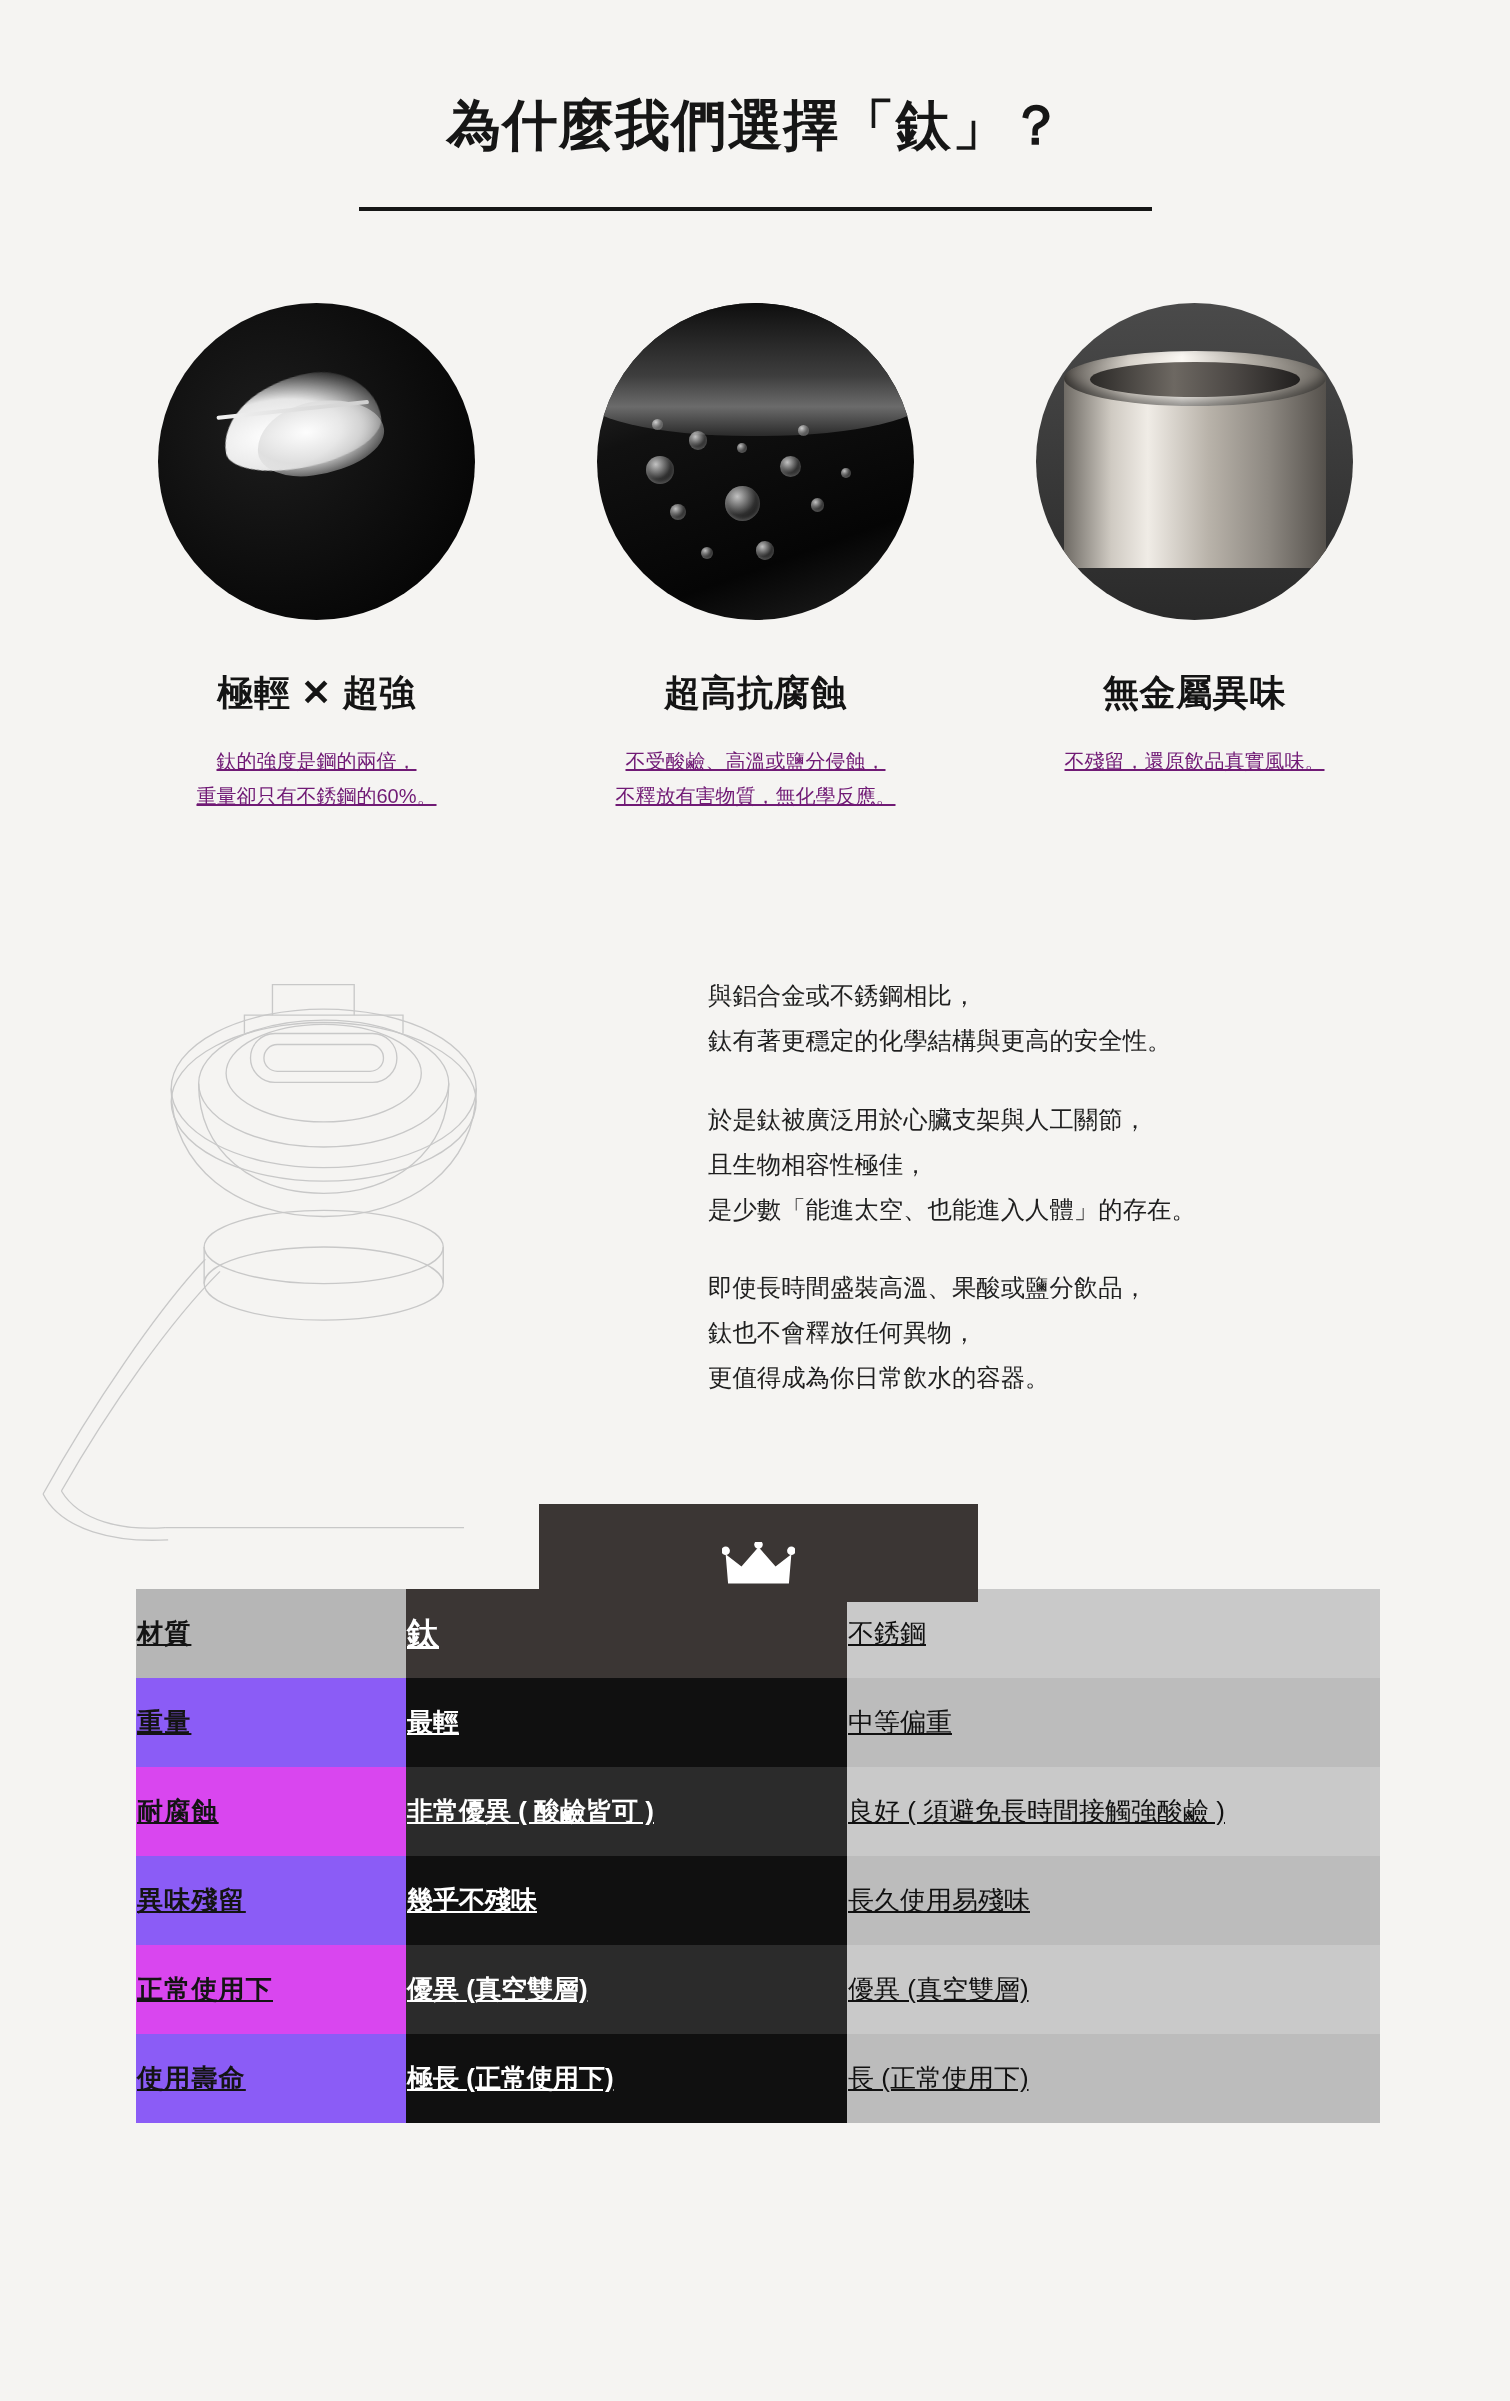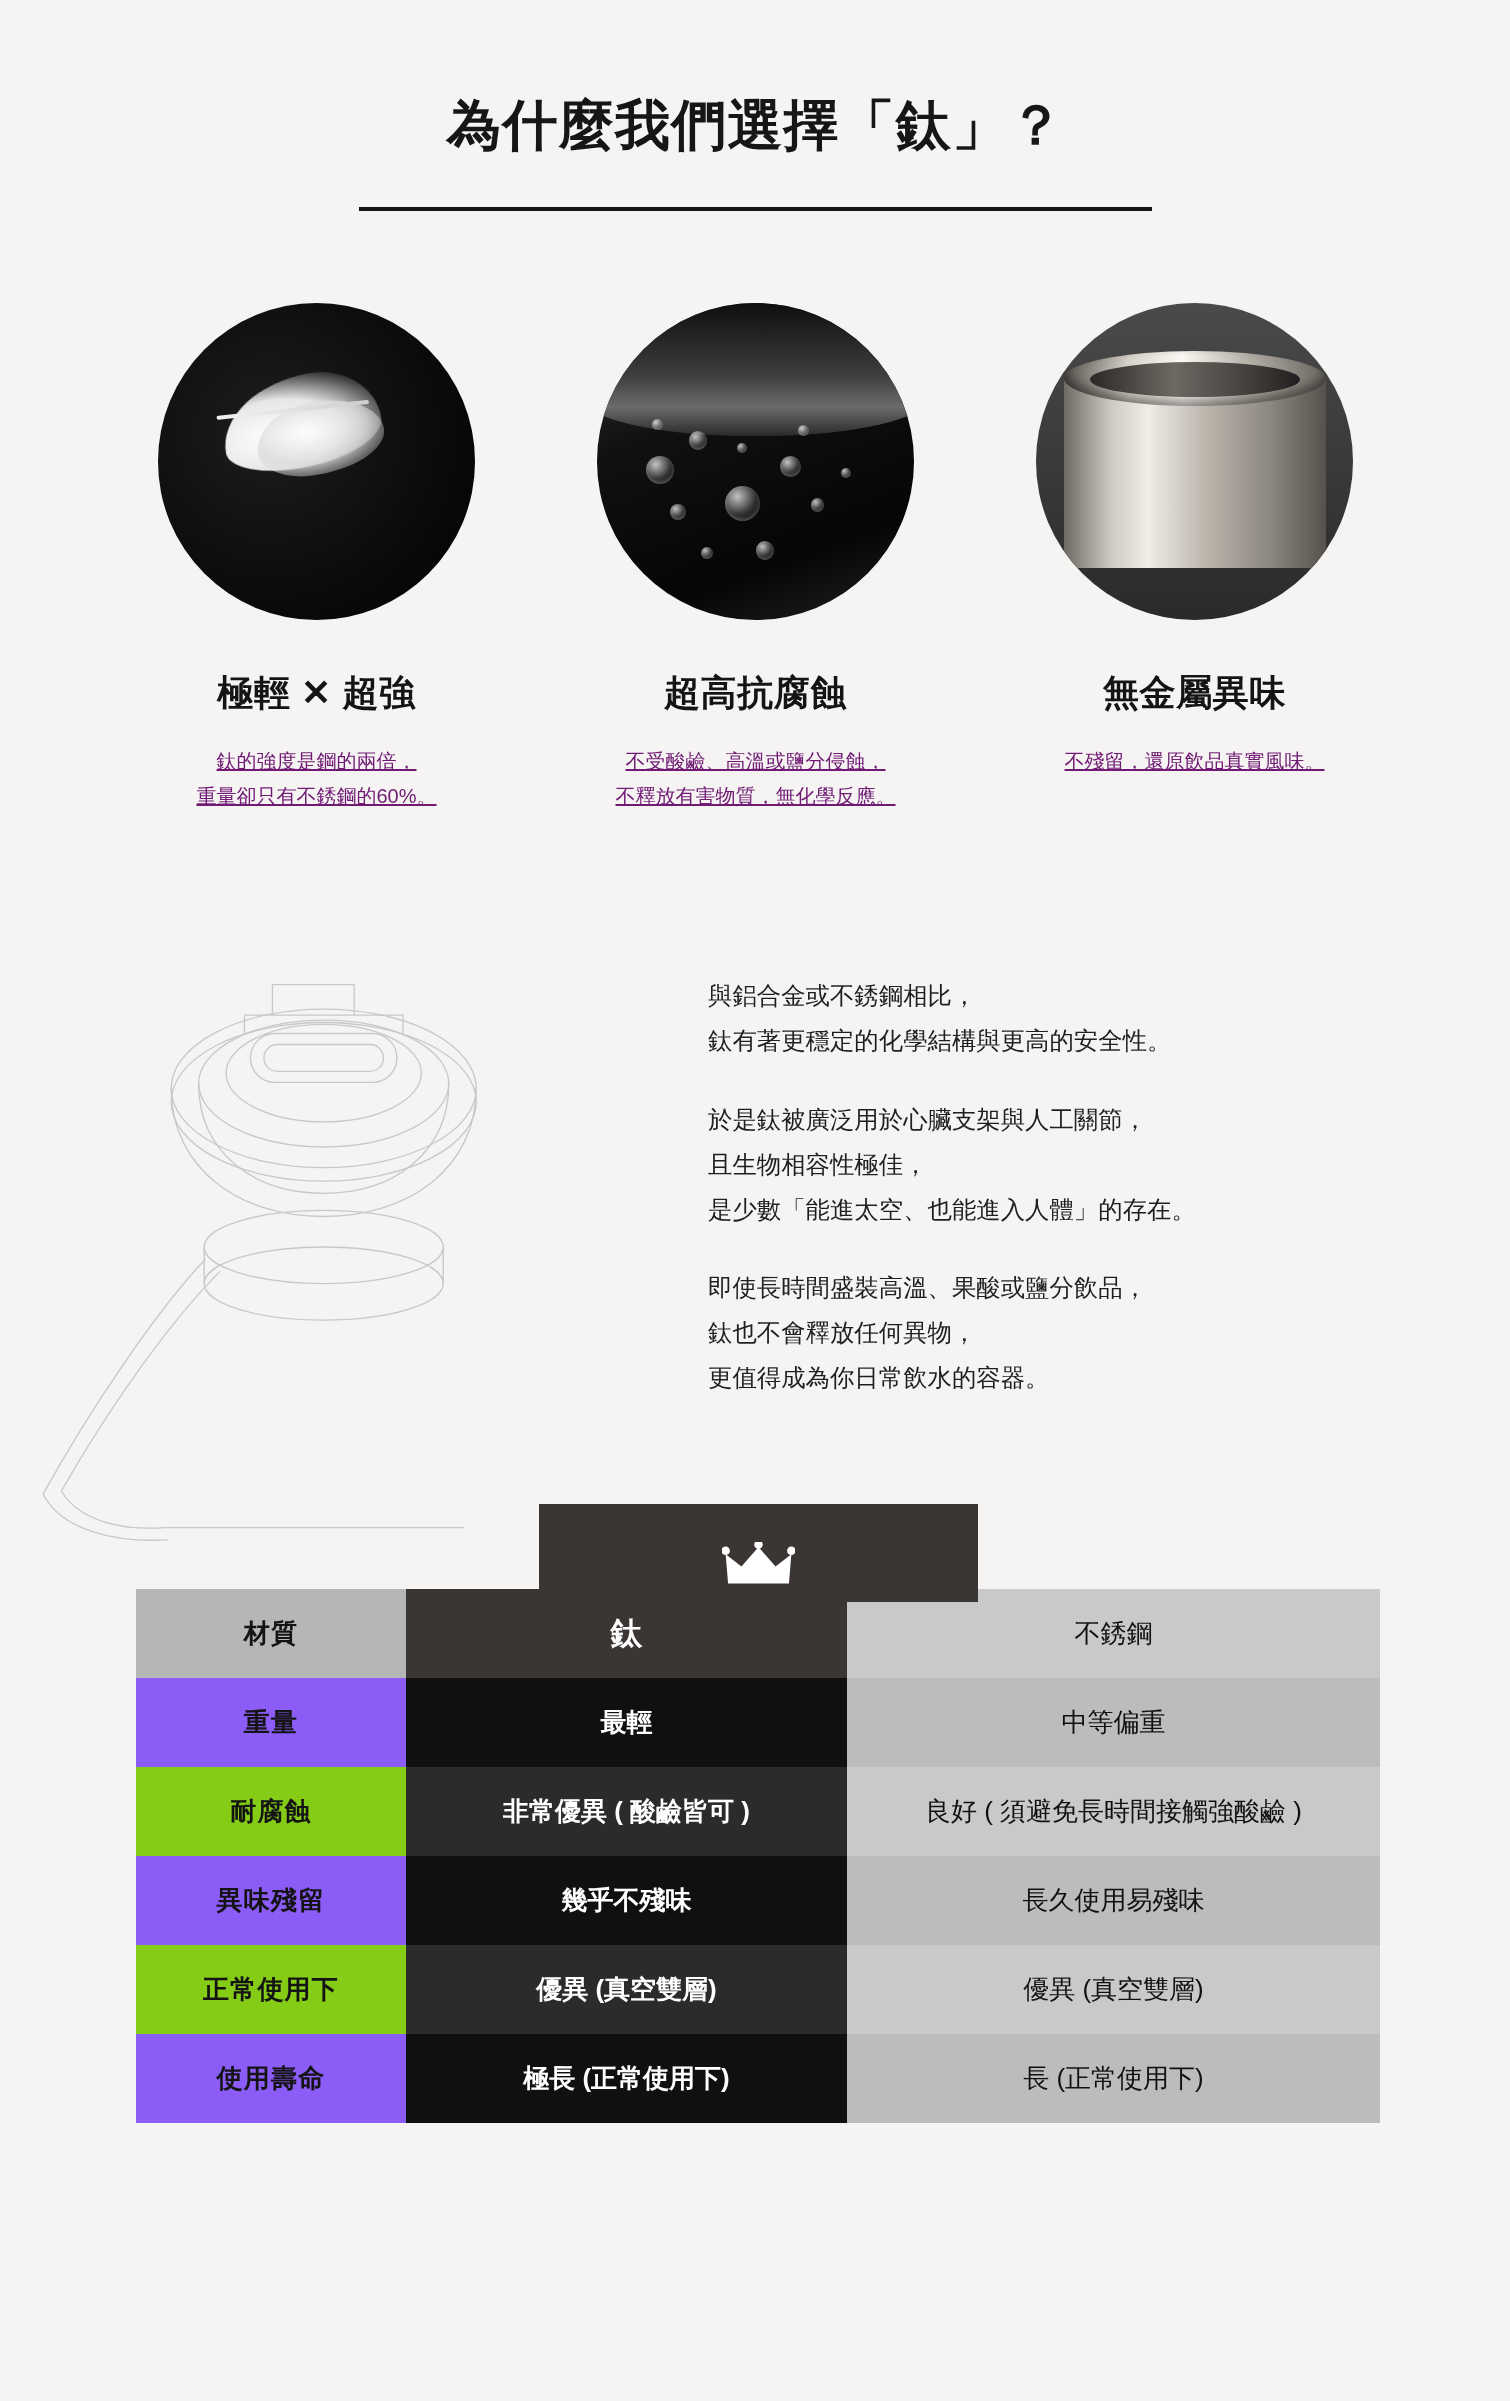--- a/index.html
+++ b/index.html
@@ -212,40 +212,40 @@
   .crown {
     margin-bottom: 11px;
   }
   table.cmp {
     border-collapse: collapse;
     width: 1239px;
     table-layout: fixed;
   }
   table.cmp td {
     height: 87px;
-    text-align: center;
     vertical-align: middle;
     font-size: 26px;
+    text-decoration: underline;
   }
   td.c-label {
     width: 268px;
     font-weight: bold;
     color: #141414;
     letter-spacing: 1.2px;
   }
   td.c-ti {
     width: 439px;
     color: #ffffff;
     font-weight: bold;
   }
   td.c-ss {
     width: 531px;
     color: #111;
   }
-  tr.row-a td.c-label { background: #84cc16; }
+  tr.row-a td.c-label { background: #d946ef; }
   tr.row-b td.c-label { background: #8b5cf6; }
   tr.row-a td.c-ss { background: #c9c9c9; }
   tr.row-b td.c-ss { background: #bcbcbc; }
   tr.row-a td.c-ti { background: #2b2b2b; }
   tr.row-b td.c-ti { background: #101010; }
   tr.head td.c-label { background: #b6b6b6; }
   tr.head td.c-ss { background: #c9c9c9; }
   tr.head td.c-ti { background: #3b3634; font-size: 32px; }
 </style>
 </head>

